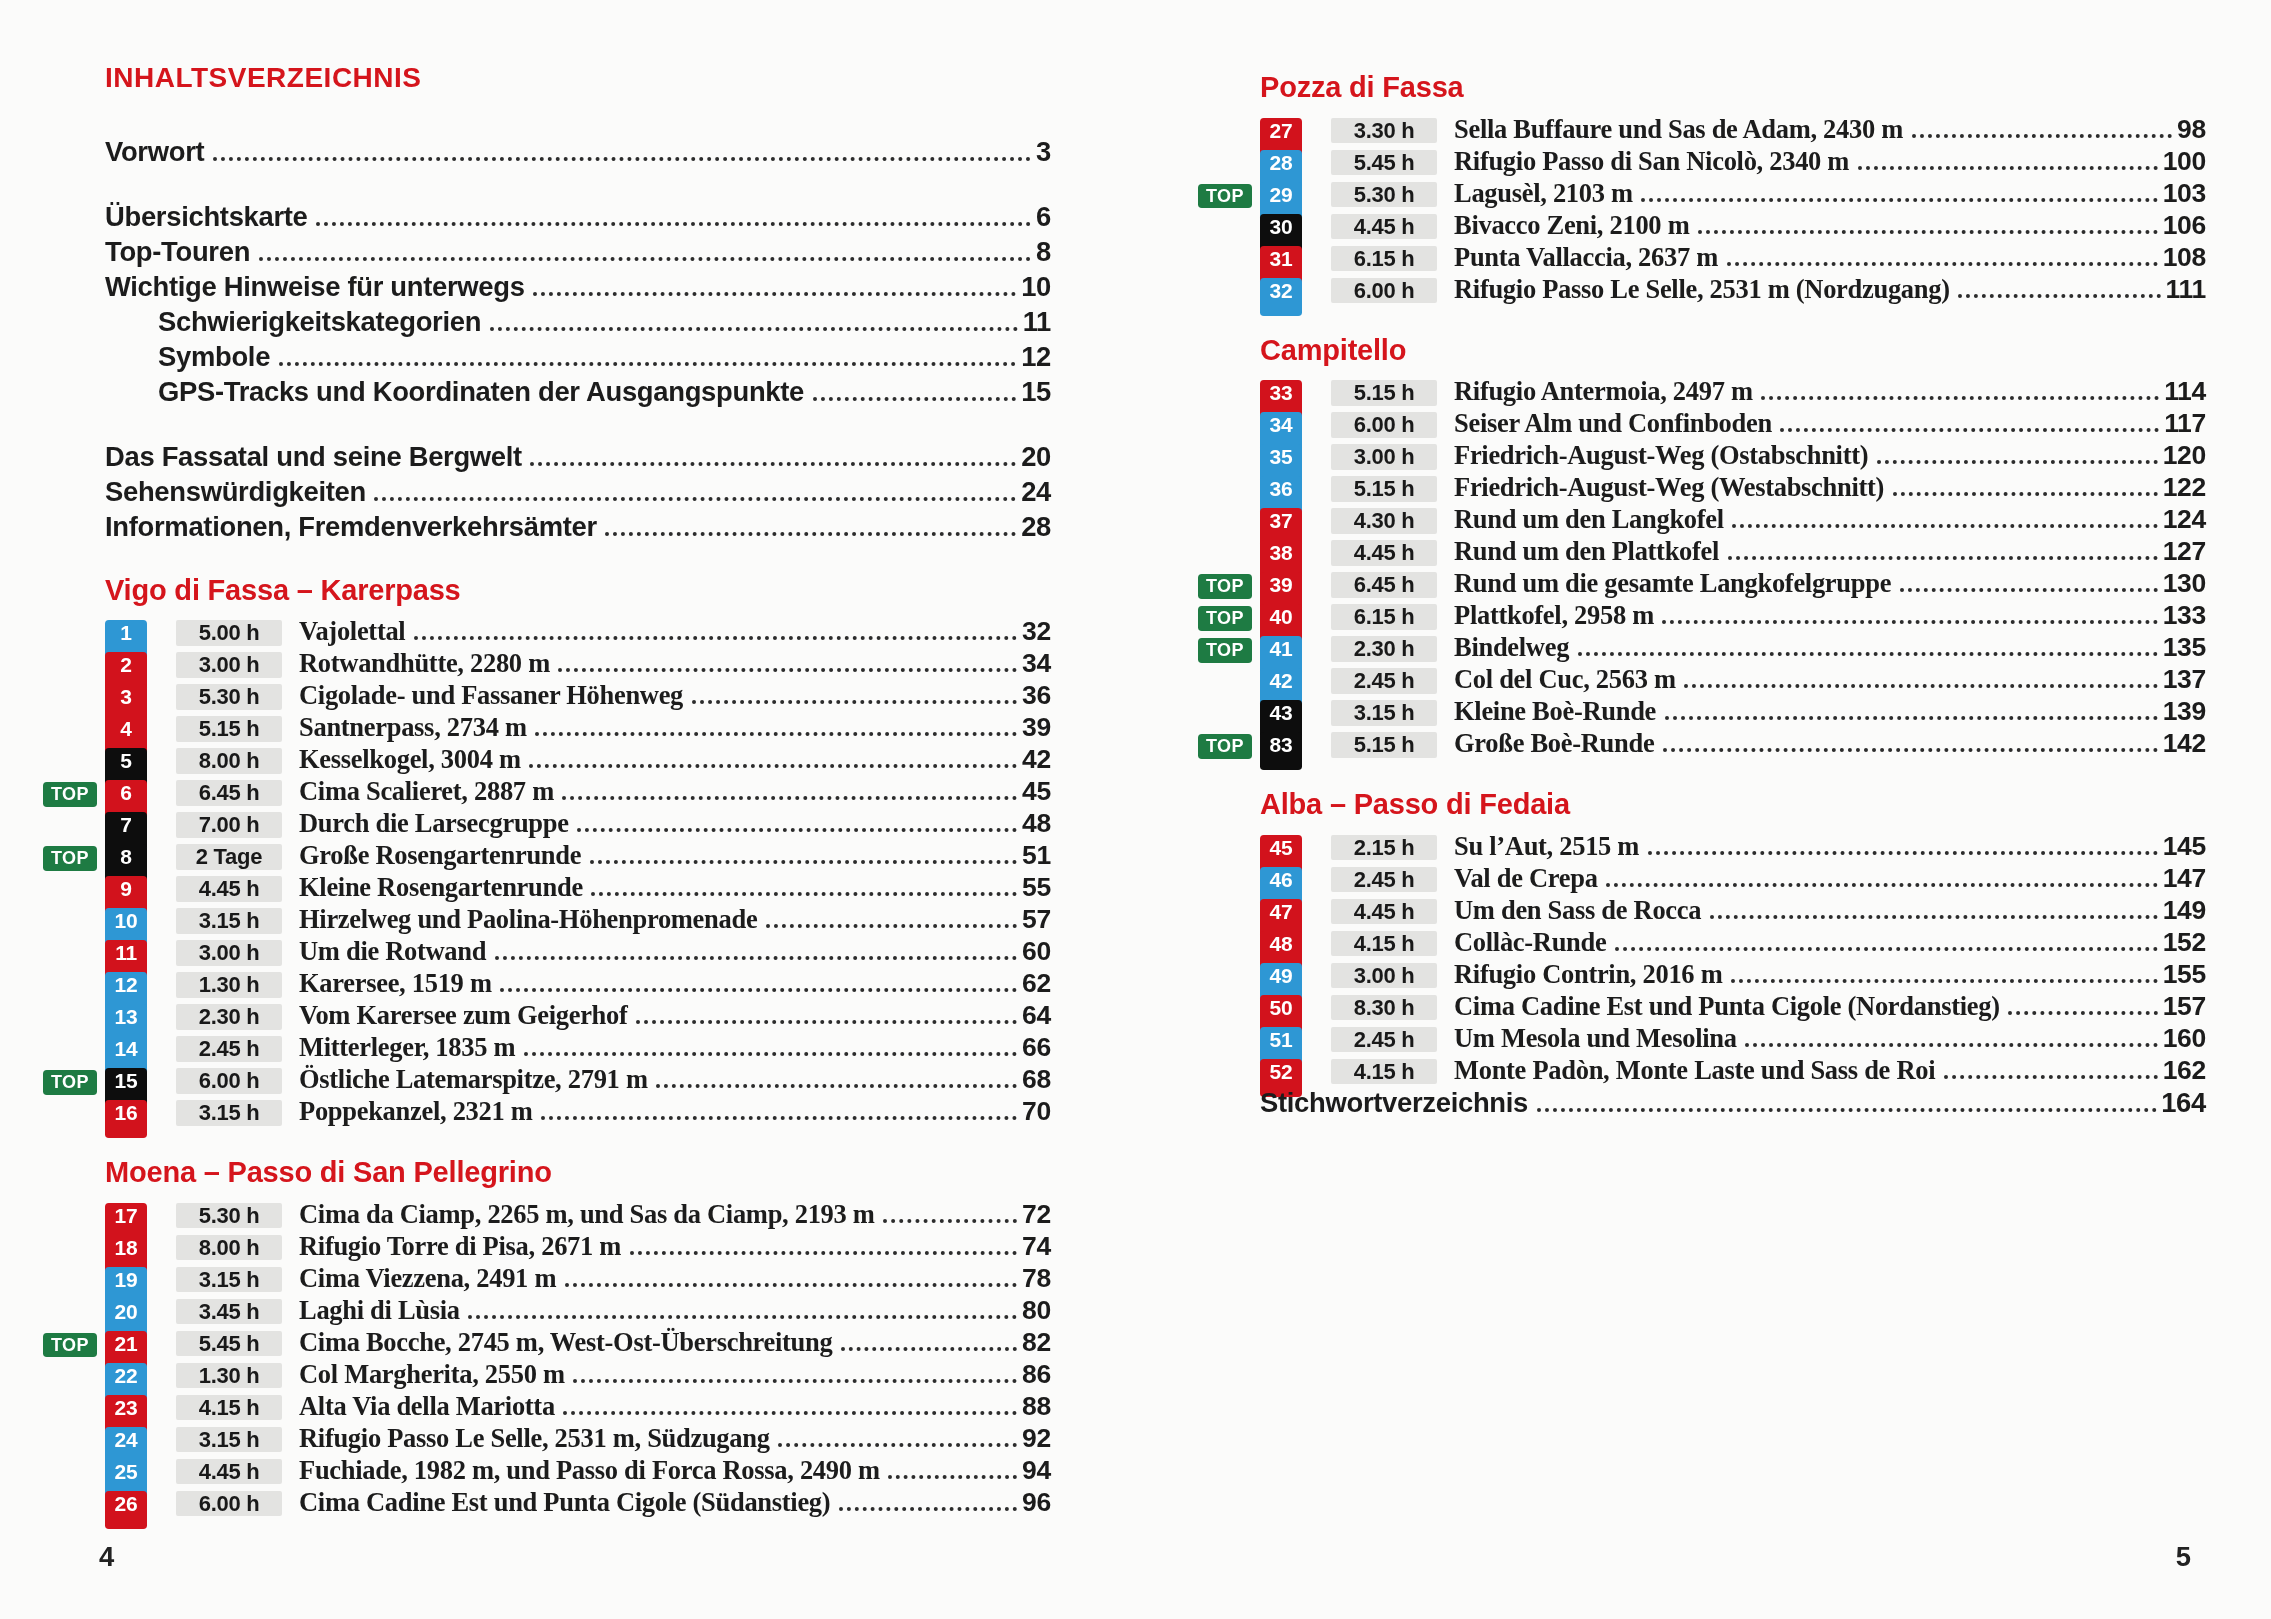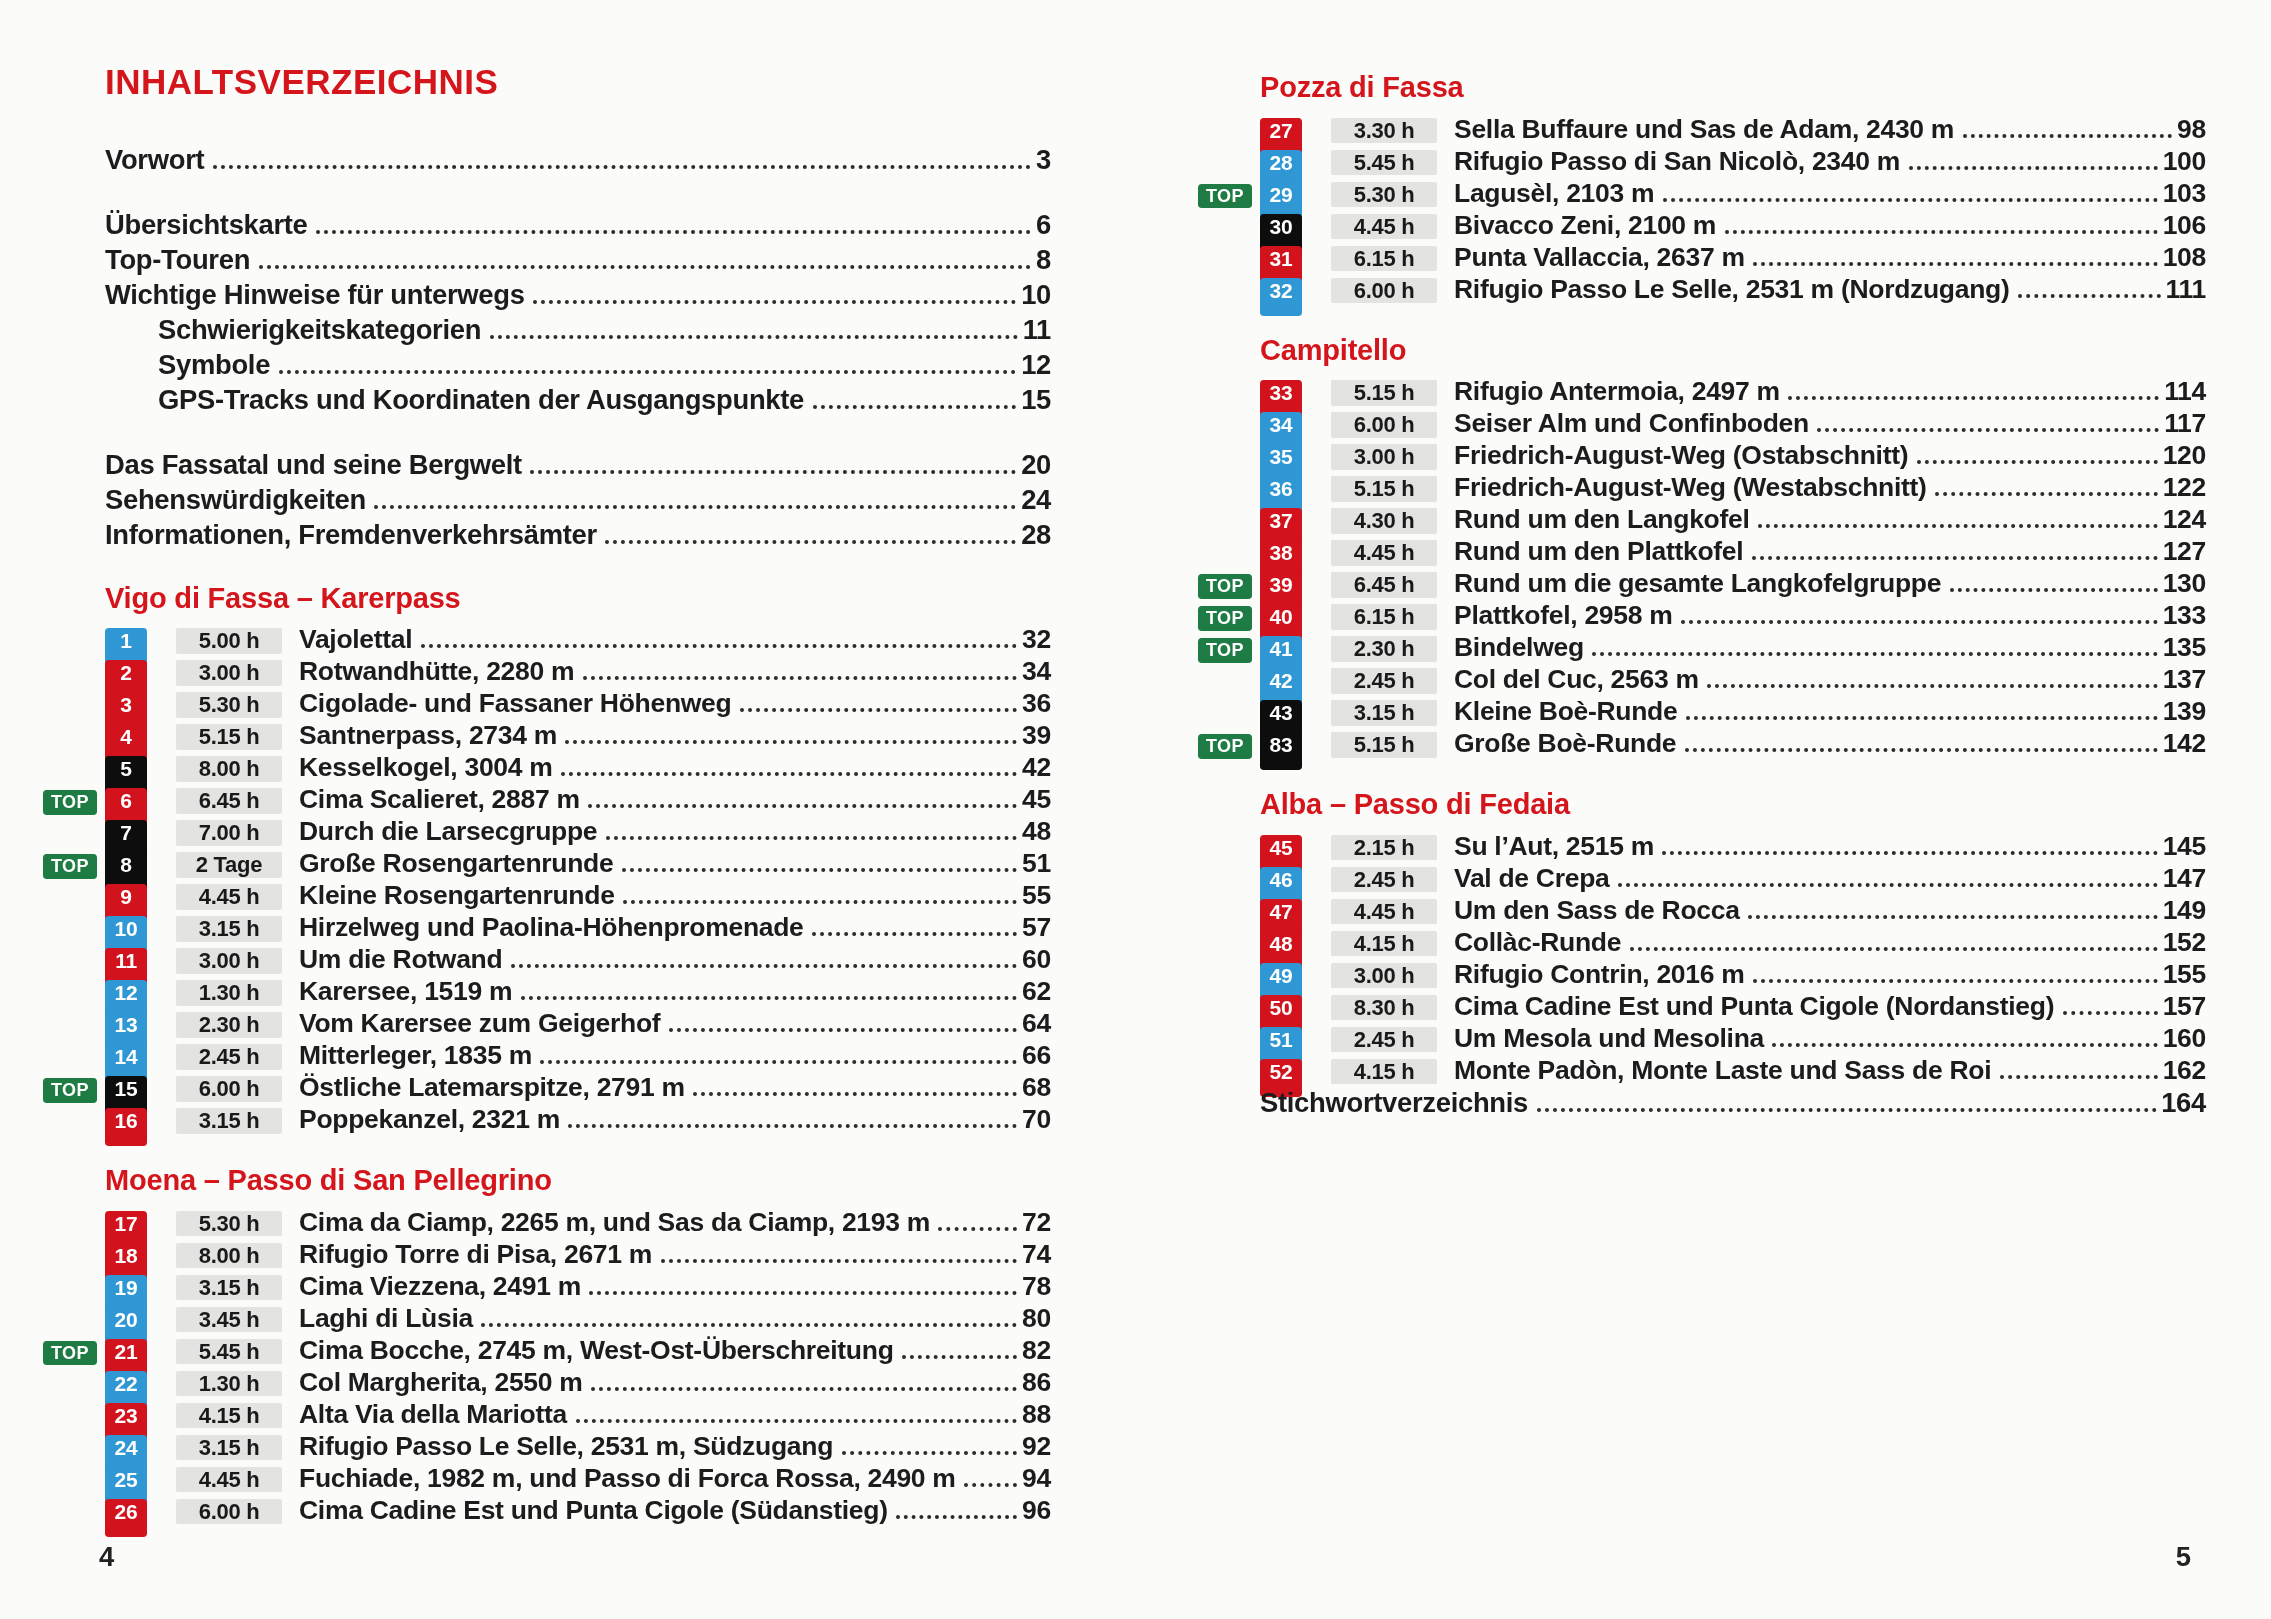--- a/index.html
+++ b/index.html
@@ -16,21 +16,21 @@
   .page{
     position:relative;width:2271px;height:1619px;overflow:hidden;
     background:#fbfbfa;color:var(--ink);
     font-family:"Liberation Sans","DejaVu Sans",sans-serif;
   }
   .columns{display:flex;padding:52px 0 0 43px;}
   .col{width:1008px;flex:0 0 auto;}
   .col.right{margin-left:147px;}
 
   .doc-title{
-    margin:9.5px 0 42px 62px;font-size:35px;font-weight:bold;
+    margin:9.5px 0 42px 62px;font-size:28px;font-weight:bold;
     color:var(--red);letter-spacing:0.5px;
   }
 
   .intro-group{margin-top:30px;}
   .intro-group:first-child{margin-top:0;}
   .intro-line{
     display:flex;align-items:baseline;height:35px;margin-left:62px;
     font-size:27.4px;font-weight:bold;letter-spacing:-0.3px;
   }
   .intro-line.indent{padding-left:53px;}
@@ -63,21 +63,21 @@
     color:#fff;text-align:center;font-size:21px;line-height:25.6px;font-weight:bold;
   }
   .level-blue{background:var(--blue);}
   .level-red{background:var(--badge-red);}
   .level-black{background:var(--black);}
   .time-cell{
     flex:0 0 106px;display:inline-block;height:25.6px;margin-left:29px;
     background:var(--time-bg);color:#191919;text-align:center;
     font-size:22px;line-height:25.6px;font-weight:bold;border-radius:1.9px;
   }
-  .tour-title{margin-left:17px;white-space:nowrap;}
+  .tour-title{margin-left:17px;white-space:nowrap;font-family:Liberation Serif, serif;}
 
   .outro-line{height:38px;}
 
   .pagenum{
     position:absolute;top:1541px;font-size:27.4px;font-weight:bold;color:#222;
   }
   .pagenum.left{left:99px;}
   .pagenum.right{right:80px;}
 </style>
 </head>

